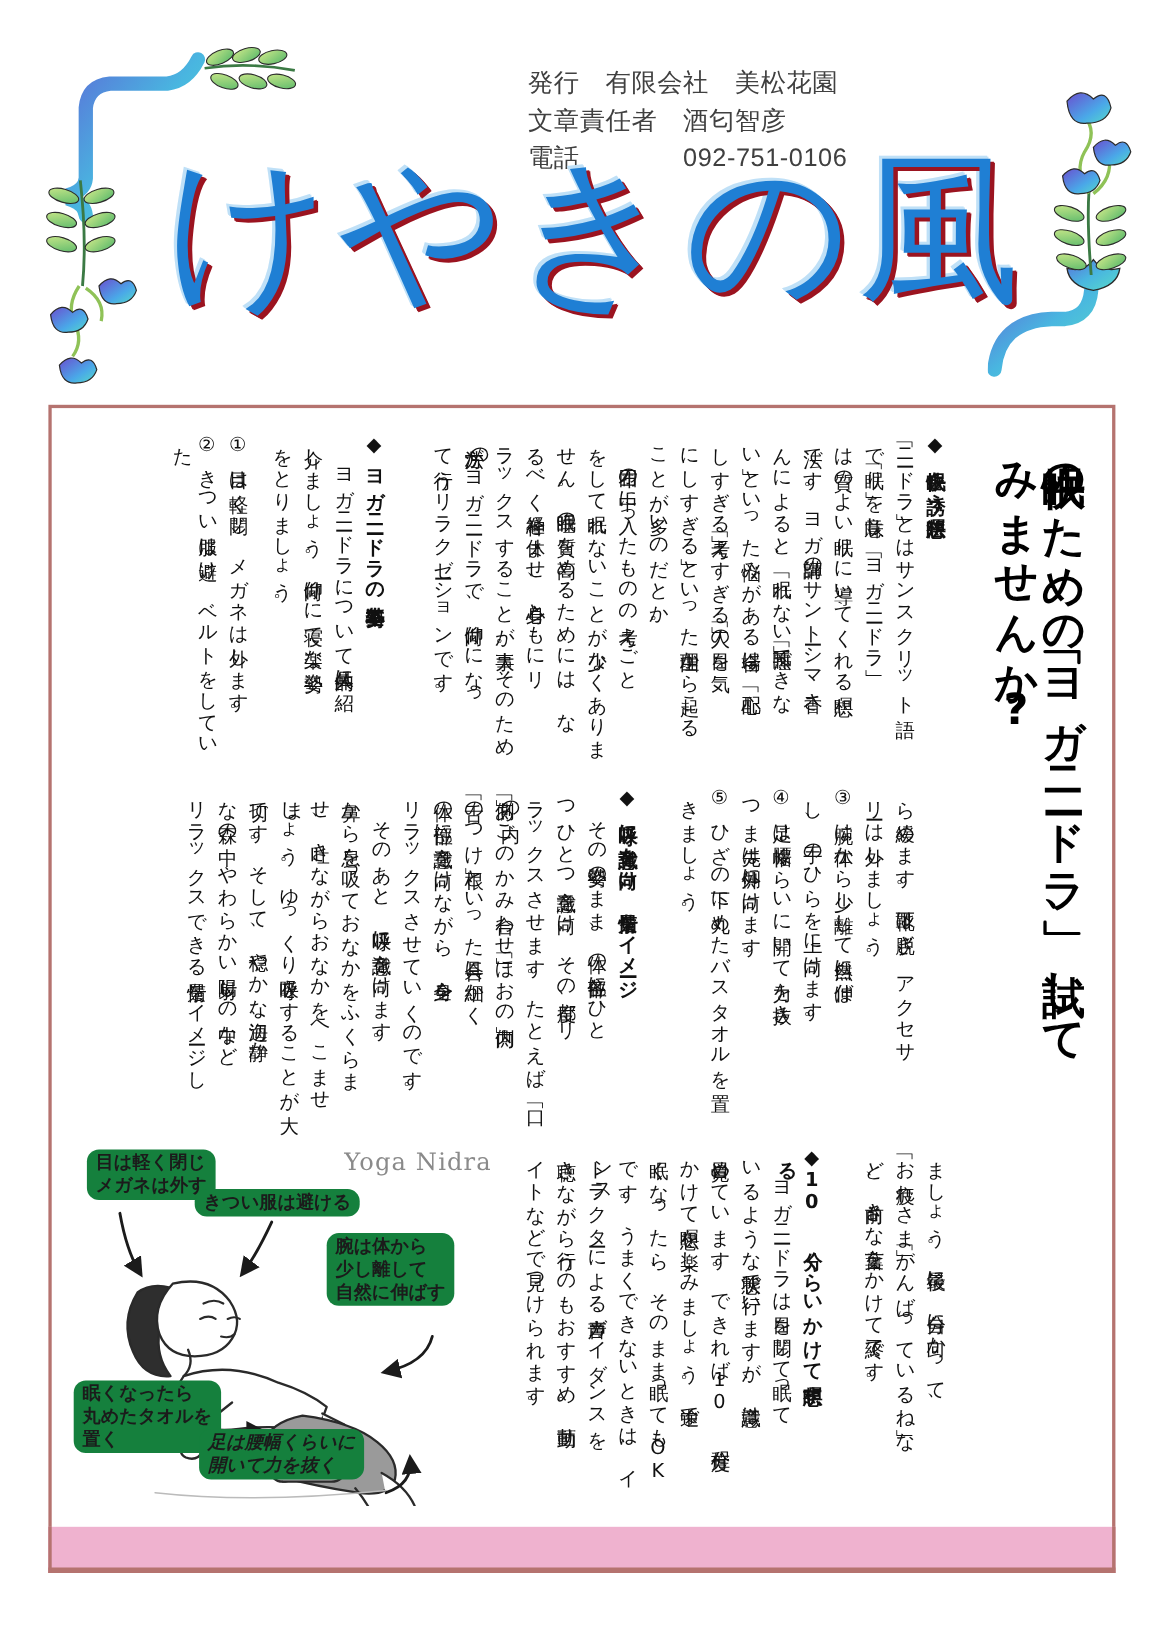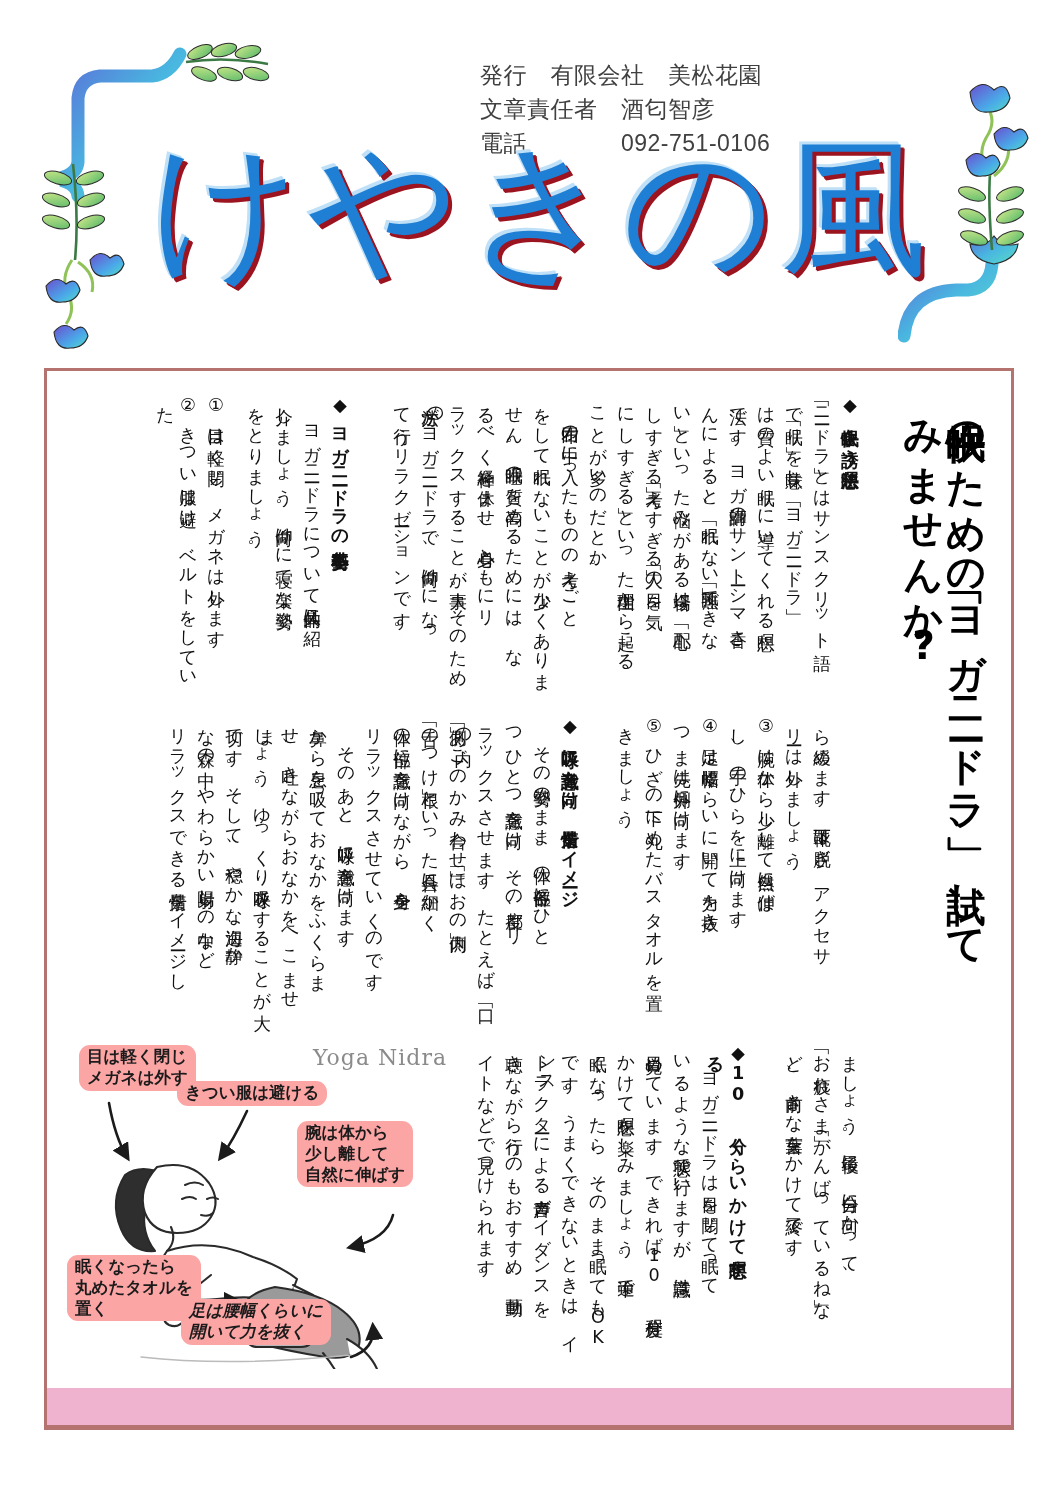--- a/index.html
+++ b/index.html
@@ -79,21 +79,21 @@
   
   .block-c{top:672px;height:318px;}
 
   
   #illus{
     position:absolute;left:14px;top:668px;
     width:390px;height:330px;
   }
   .callout{
     position:absolute;
-    background:#fca5a5;border-radius:11px;
+    background:#15803d;border-radius:11px;
     padding:2px 8px;
     font-size:16.5px;line-height:1.26;font-weight:600;
     color:#1b1b1b;white-space:pre;
     font-family:"DejaVu Sans","Liberation Sans",sans-serif;
   }
   #yoga-nidra-word{
     position:absolute;left:252px;top:6px;
     font-family:"DejaVu Serif","Liberation Serif",serif;
     font-size:22px;color:#8a8a8a;letter-spacing:1px;white-space:nowrap;
   }

